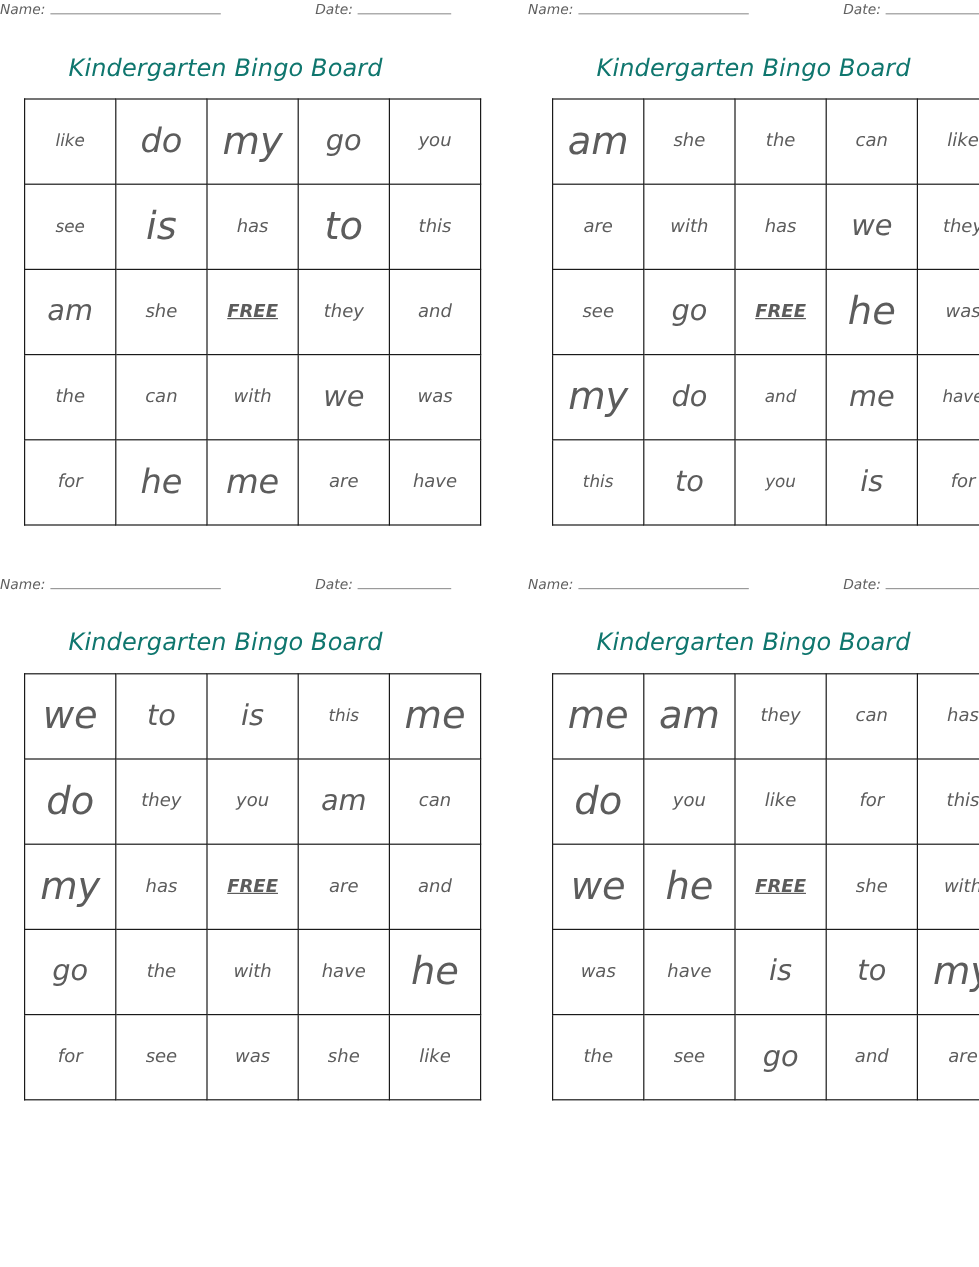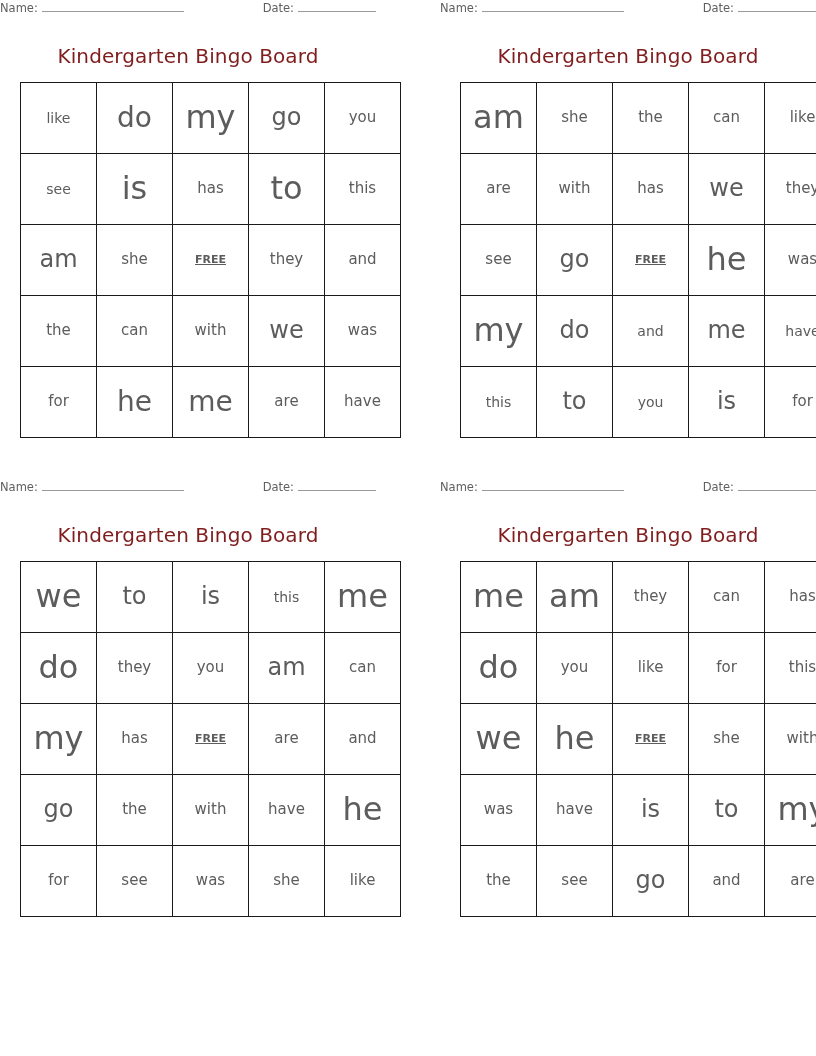--- a/index.html
+++ b/index.html
@@ -12,20 +12,21 @@
     height: 1056px;
     font-family: "DejaVu Sans", sans-serif;
     position: relative;
     overflow: hidden;
   }
 
   .page {
     position: relative;
     width: 816px;
     height: 880px;
+    font-style: italic;
   }
 
   
   .card {
     position: absolute;
     width: 376px;
   }
   .card-tl { left: 0px;   top: 0px; }
   .card-tr { left: 440px; top: 0px; }
   .card-bl { left: 0px;   top: 479px; }
@@ -51,21 +52,21 @@
     height: 11px;
   }
   .nd-rule.name-rule { width: 142px; }
   .nd-rule.date-rule { width: 78px; }
   .nd-gap { flex: 1 1 auto; }
 
   
   .card-title {
     text-align: center;
     font-size: 20px;
-    color: #7f1d1d;
+    color: #0f766e;
     font-weight: normal;
     margin: 0;
     padding-top: 27px;
     padding-bottom: 0;
     letter-spacing: 0.1px;
     line-height: 1.1;
   }
 
   
   .grid {
@@ -88,21 +89,21 @@
   }
   .grid td .w {
     display: block;
     width: 100%;
   }
 
   
   .grid td.free .w {
     font-weight: bold;
     text-decoration: underline;
-    font-size: 11px;
+    font-size: 15px;
     color: #5c5c5c;
   }
   .fs-14 { font-size: 14px; }
   .fs-15 { font-size: 15px; }
   .fs-24 { font-size: 24px; }
   .fs-26 { font-size: 32px; }
   .fs-28 { font-size: 28px; }
 </style>
 </head>
 <body>

